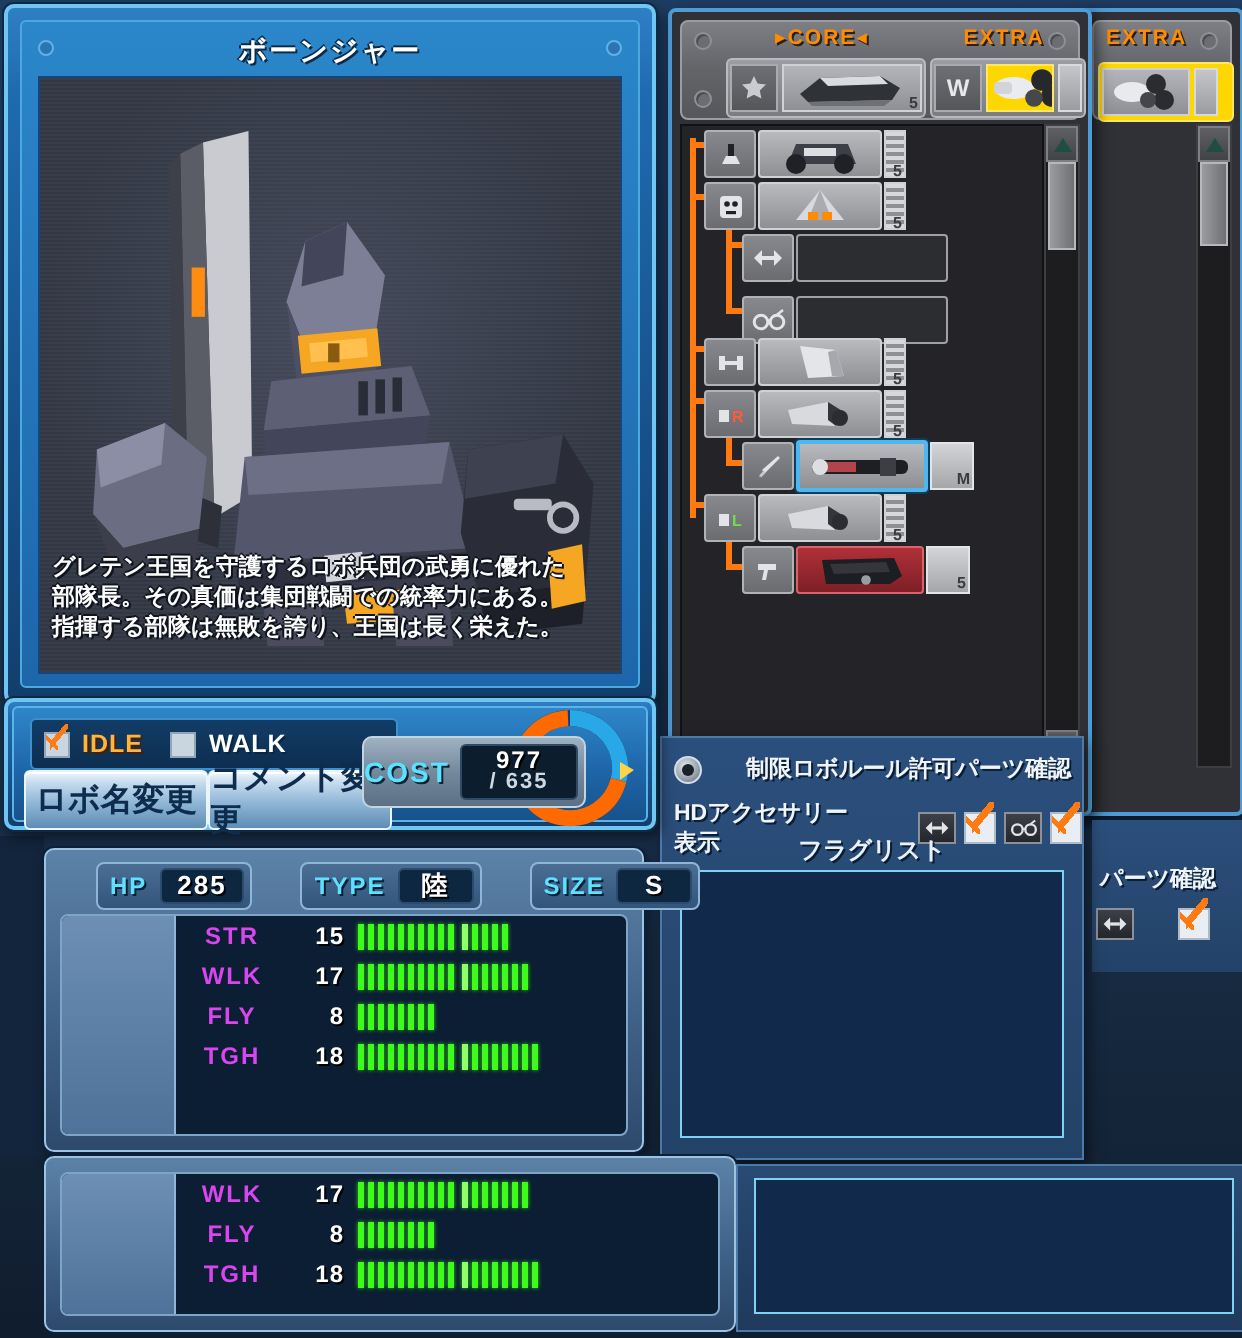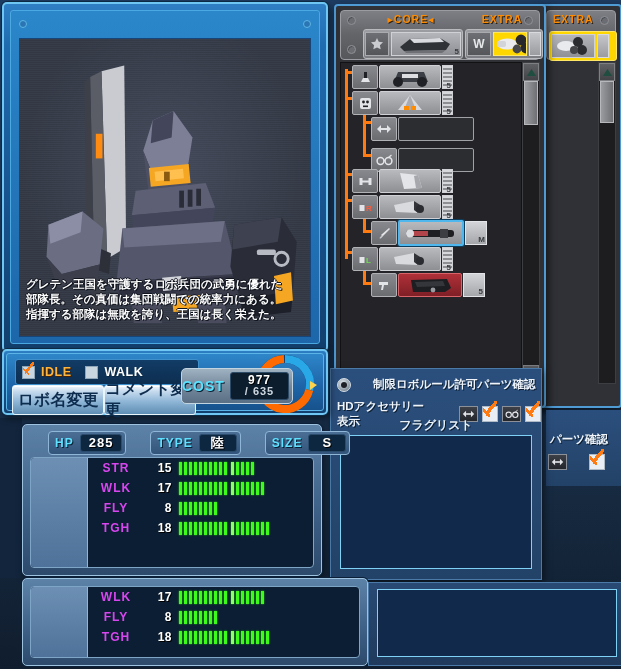--- a/index.html
+++ b/index.html
@@ -556,20 +556,21 @@
       </span>
     </div>
     <div class="flag-title">フラグリスト</div>
     <div class="flag-box"></div>
   </div>
 
   <div class="win bluewin" id="robot-window">
     <div class="rw-inner">
       <div class="rw-screw l"></div>
       <div class="rw-screw r"></div>
+      <div class="rw-title">ボーンジャー</div>
 
       <div class="rw-view">
         <div class="rw-grad"></div>
         <div class="rw-vig"></div>
 
         <svg class="mech" viewBox="0 0 306 300" preserveAspectRatio="xMidYMid meet">
 
           <polygon points="86,34 110,28 112,220 92,232" fill="#c9cbd0"></polygon>
           <polygon points="86,34 92,232 78,222 74,40" fill="#5a5d66"></polygon>
           <polygon points="74,40 78,222 70,214 68,46" fill="#3d4049"></polygon>

